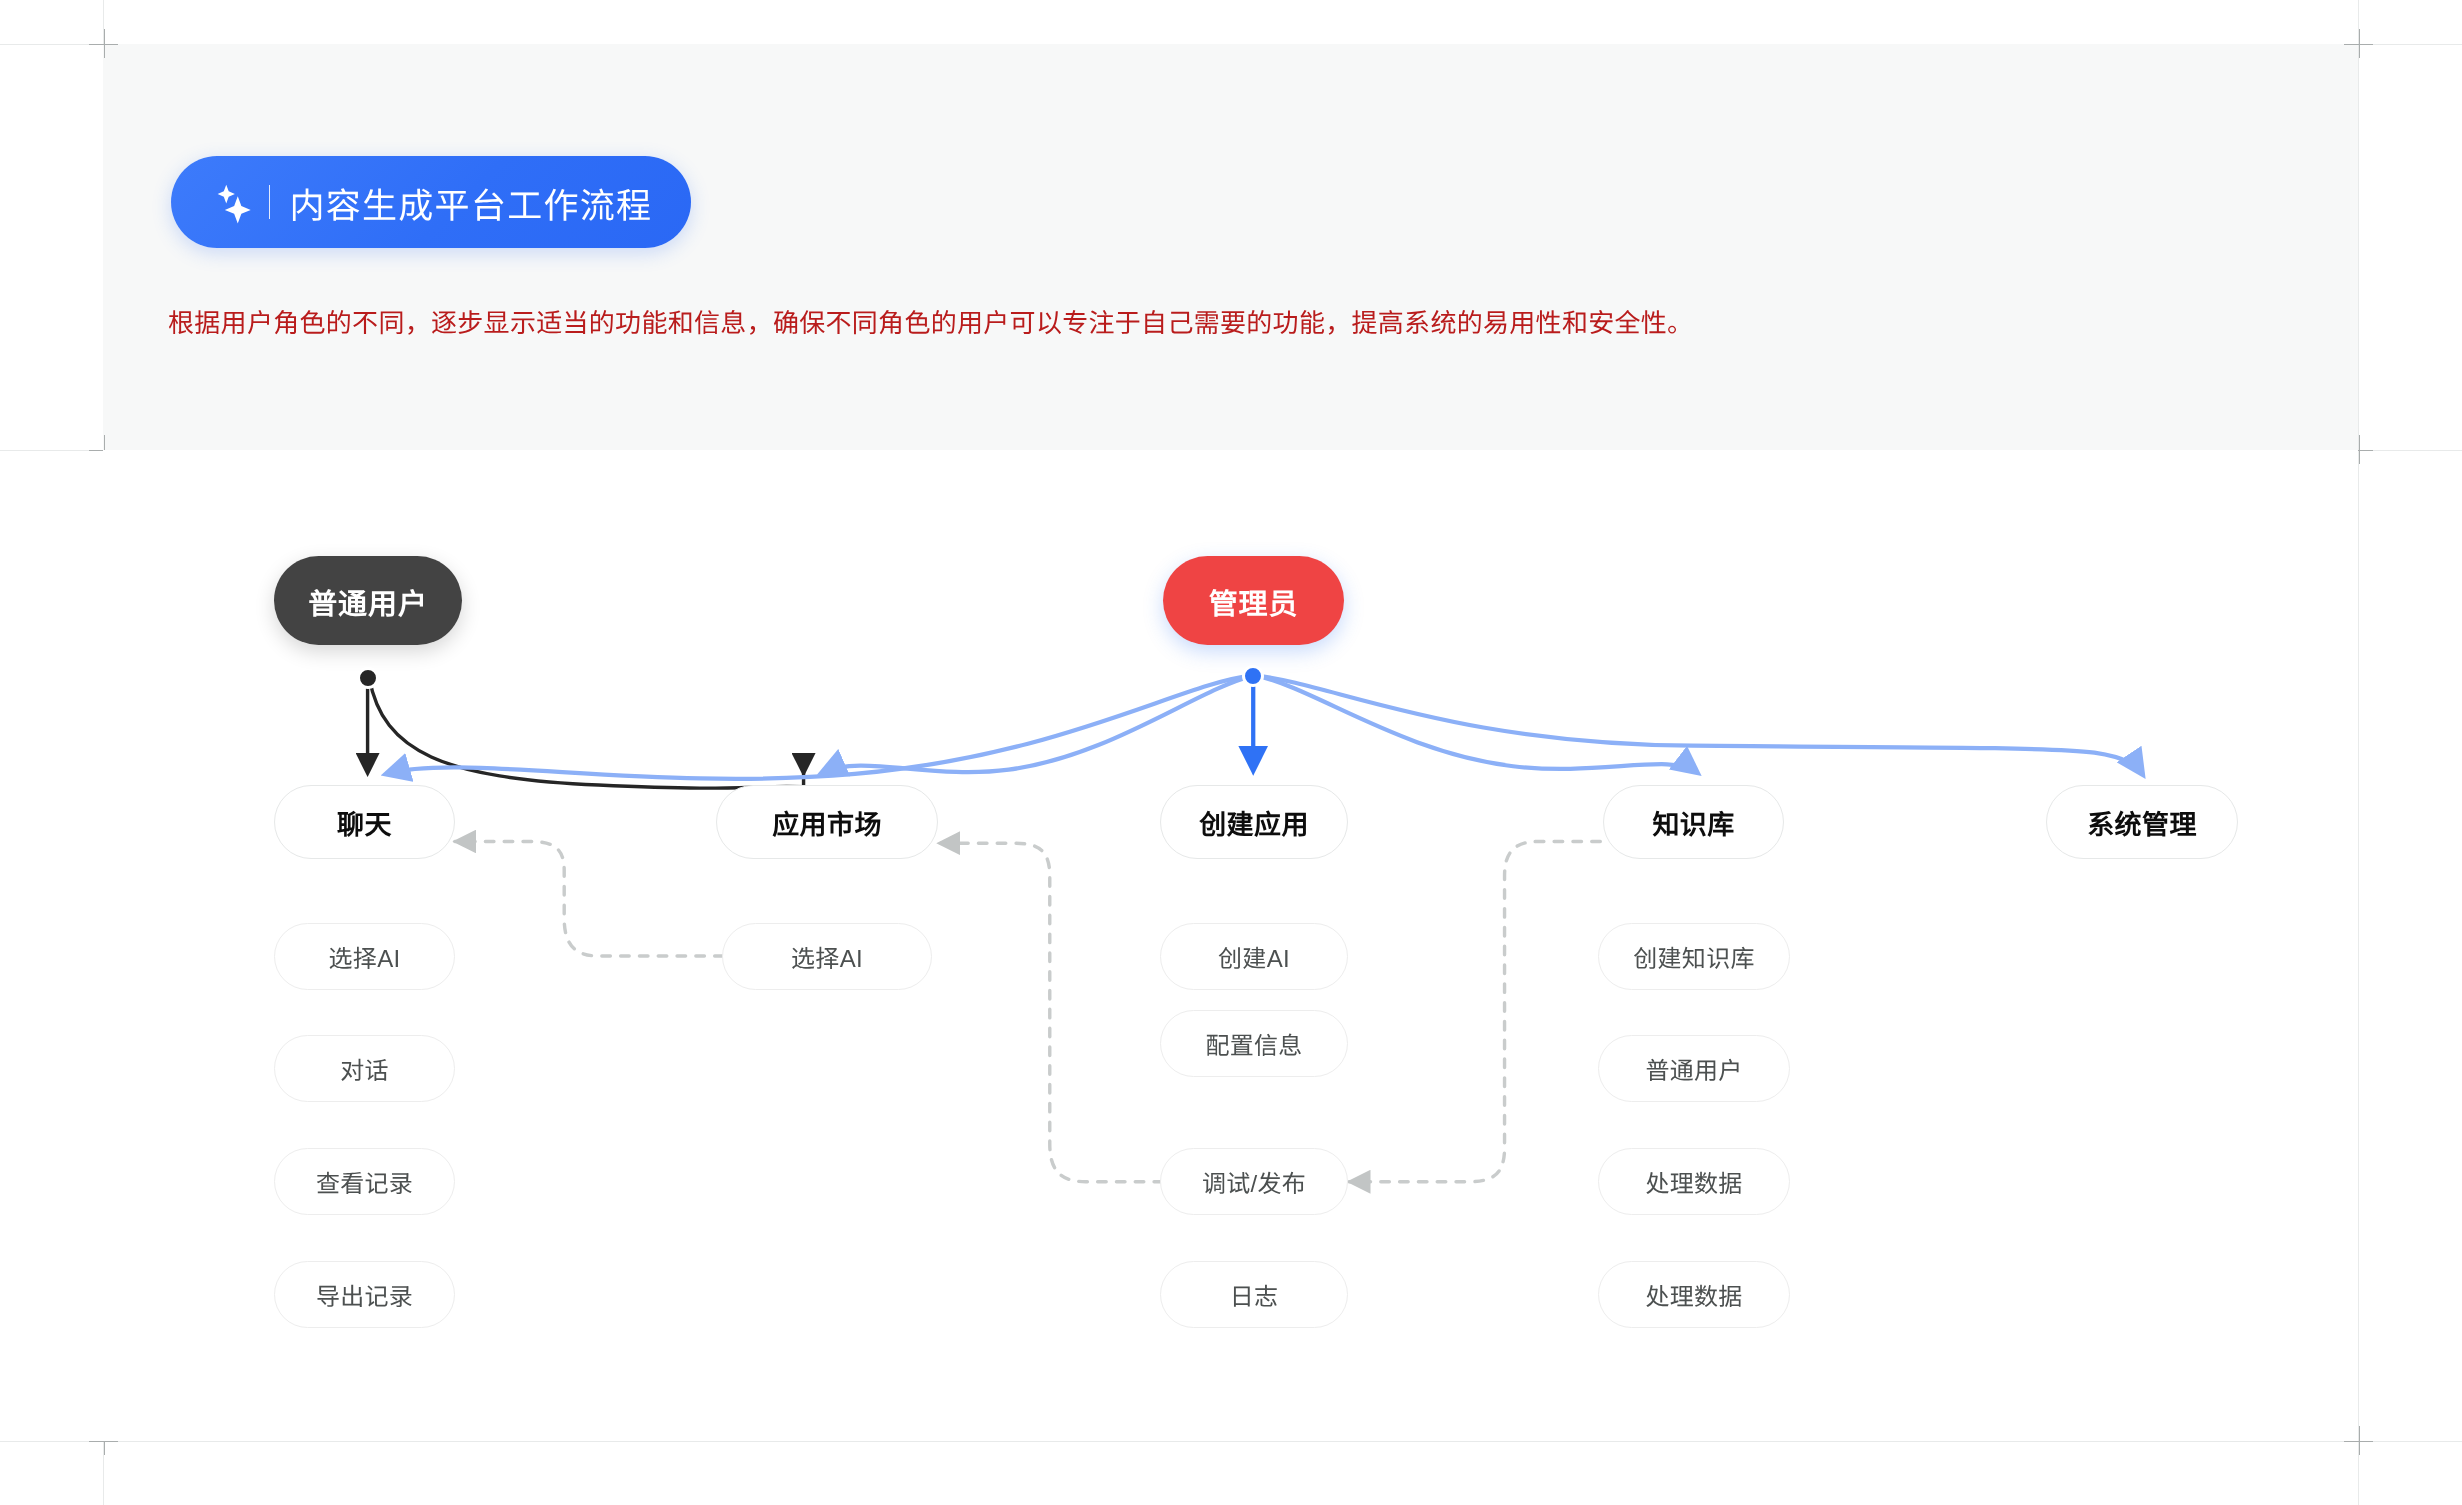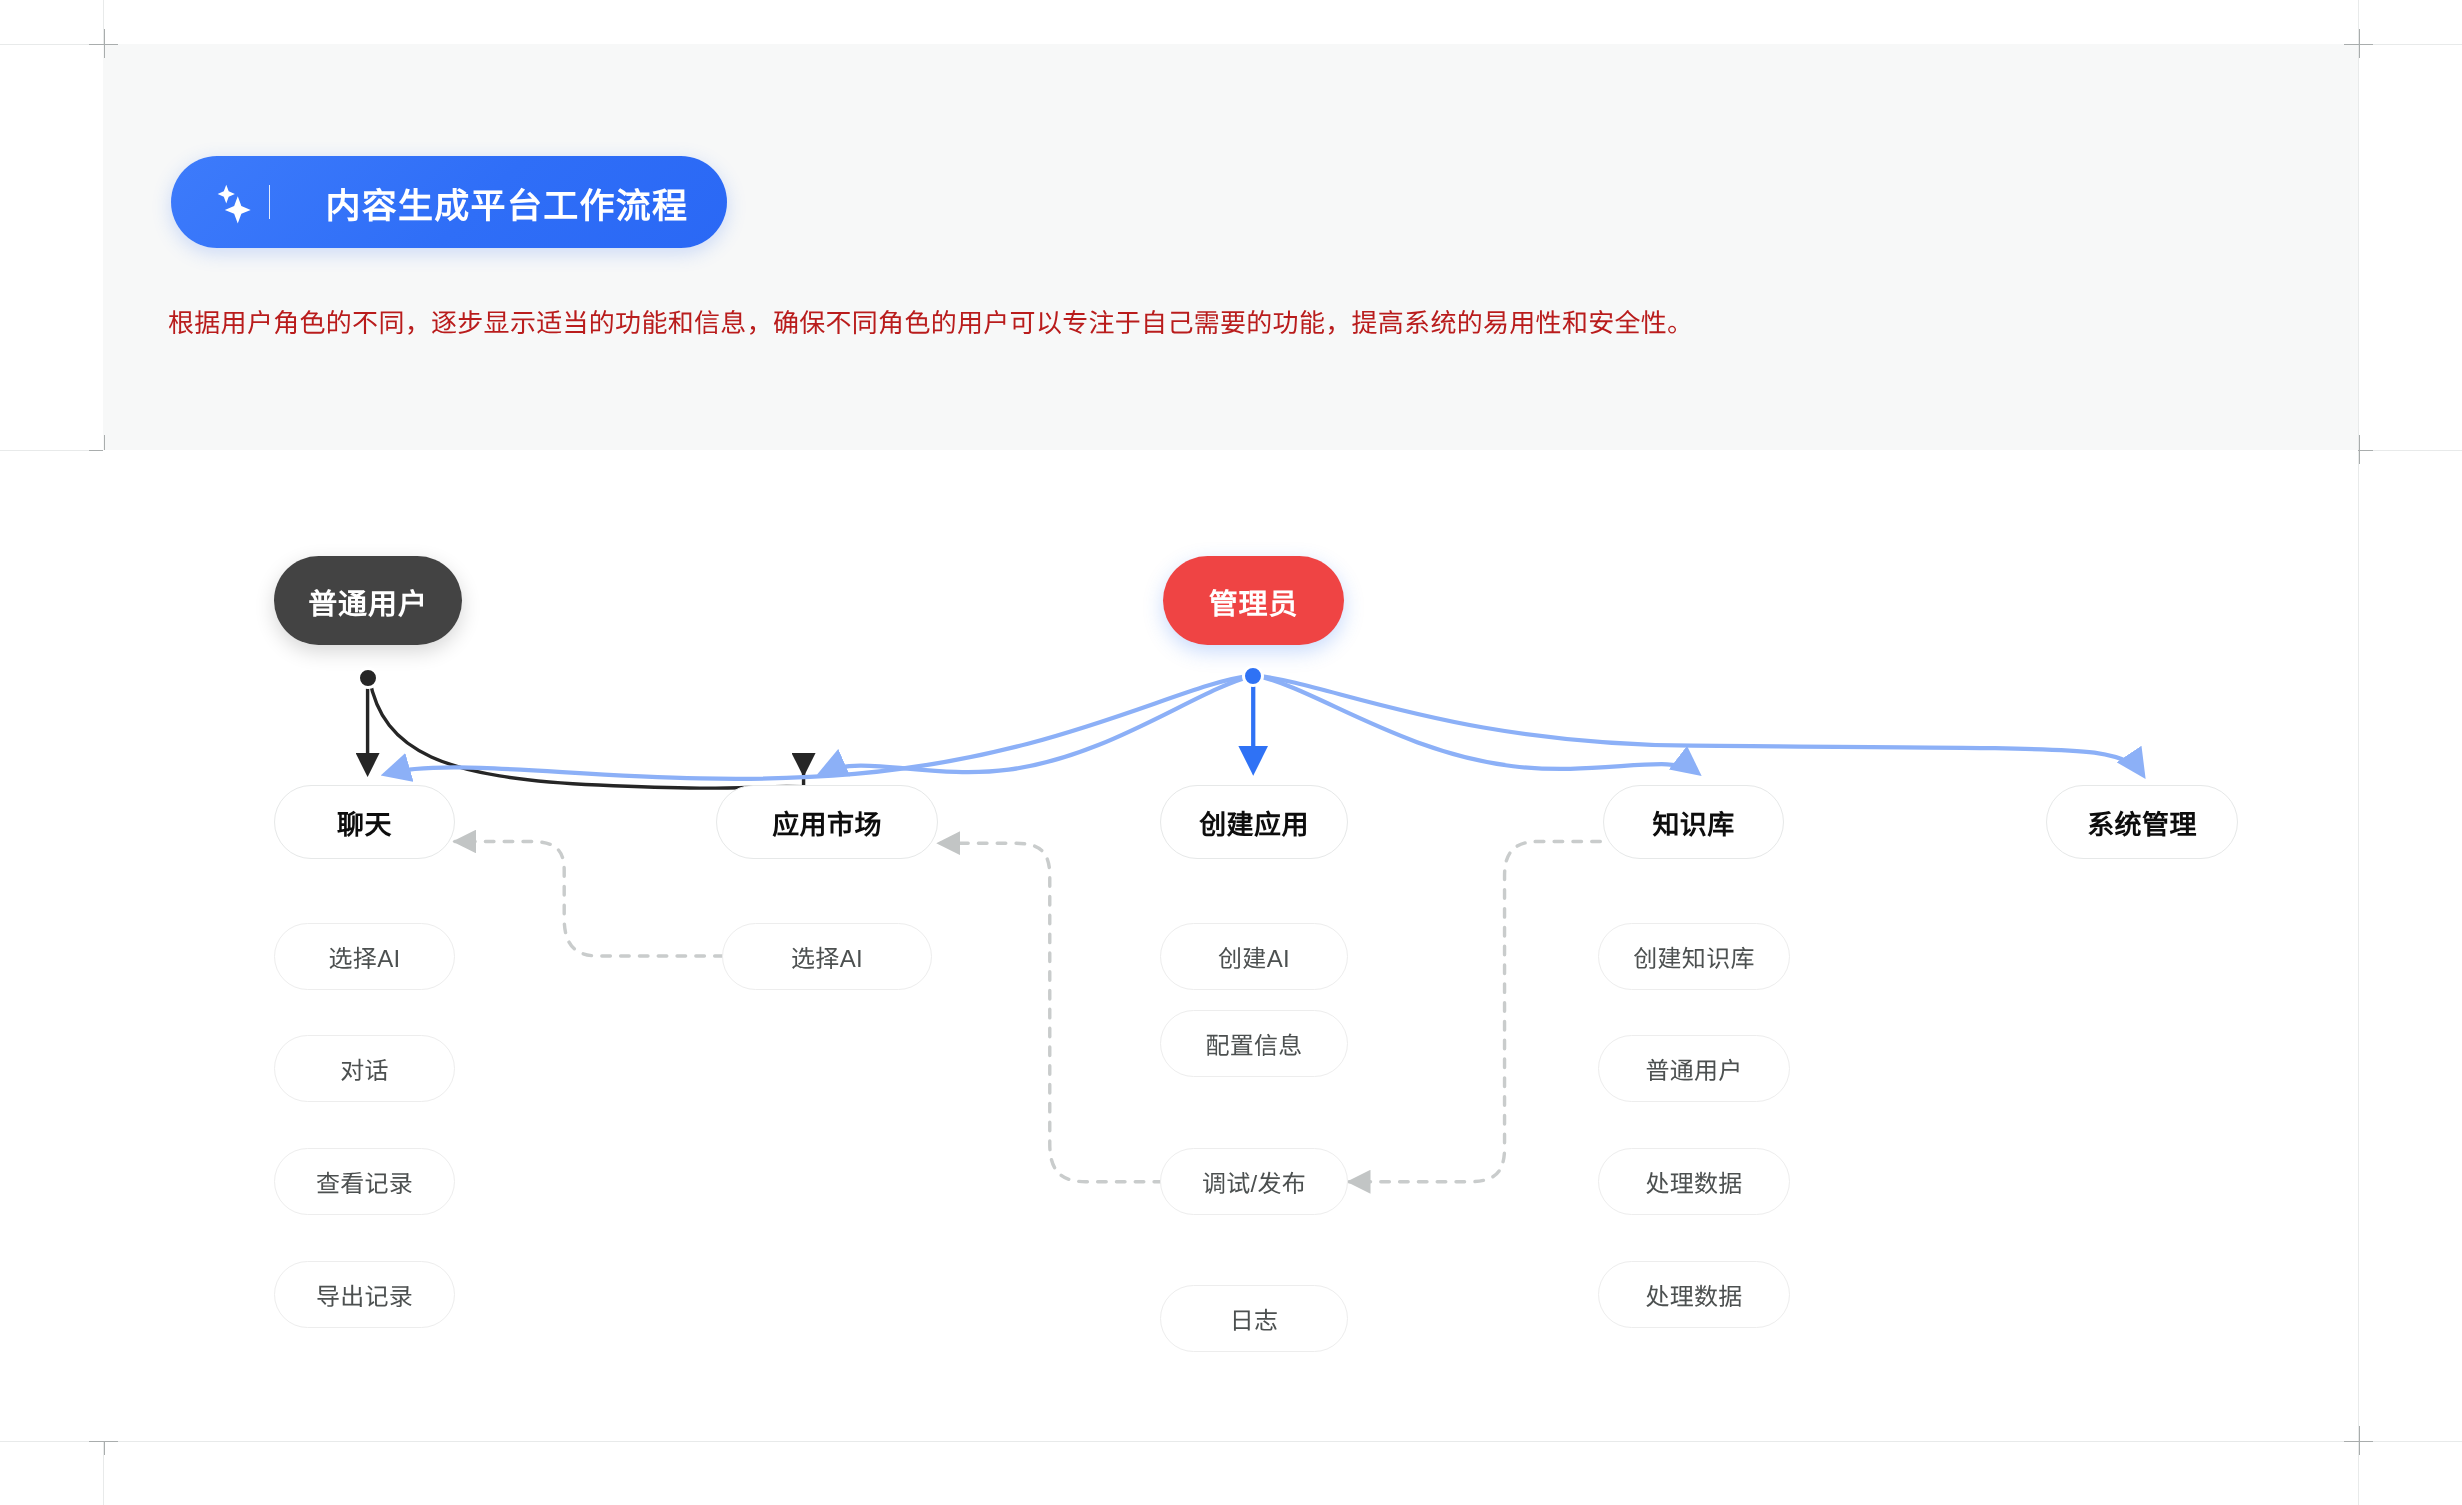--- a/index.html
+++ b/index.html
@@ -88,24 +88,23 @@
   .badge-divider {
     width: 1.7px;
     height: 34px;
     background: rgba(255,255,255,0.85);
     margin: 0 19px 0 13.7px;
     flex: 0 0 auto;
   }
   .badge-title {
     color: #ffffff;
     font-size: 35px;
-    font-weight: 700;
+    font-weight: 400;
     letter-spacing: 1.3px;
     white-space: nowrap;
-    margin-left: 36px;
   }
 
   .desc-text {
     position: absolute;
     left: 168px;
     top: 304px;
     width: 2052px;
     color: #b91c1c;
     font-size: 26px;
     line-height: 1.5;
@@ -306,21 +305,21 @@
 
   <div class="node leaf-node" style="left:1160px; top:923px; width:188px;">
     <span>创建AI</span>
   </div>
   <div class="node leaf-node" style="left:1160px; top:1010px; width:188px;">
     <span>配置信息</span>
   </div>
   <div class="node leaf-node" style="left:1160px; top:1148px; width:188px;">
     <span>调试/发布</span>
   </div>
-  <div class="node leaf-node" style="left:1160px; top:1261px; width:188px;margin-top:24px;">
+  <div class="node leaf-node" style="left:1160px; top:1261px; width:188px;">
     <span>日志</span>
   </div>
 
   <div class="node leaf-node" style="left:1598px; top:923px; width:192px;">
     <span>创建知识库</span>
   </div>
   <div class="node leaf-node" style="left:1598px; top:1035px; width:192px;">
     <span>普通用户</span>
   </div>
   <div class="node leaf-node" style="left:1598px; top:1148px; width:192px;">

